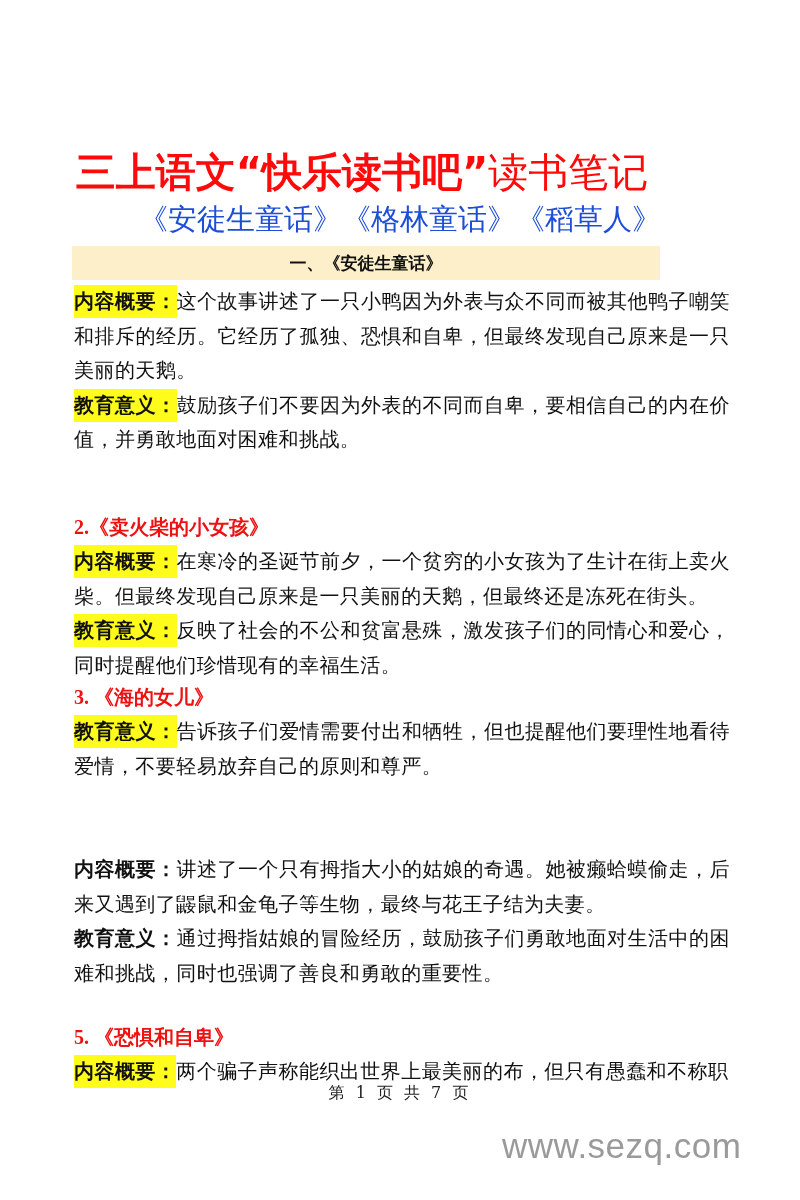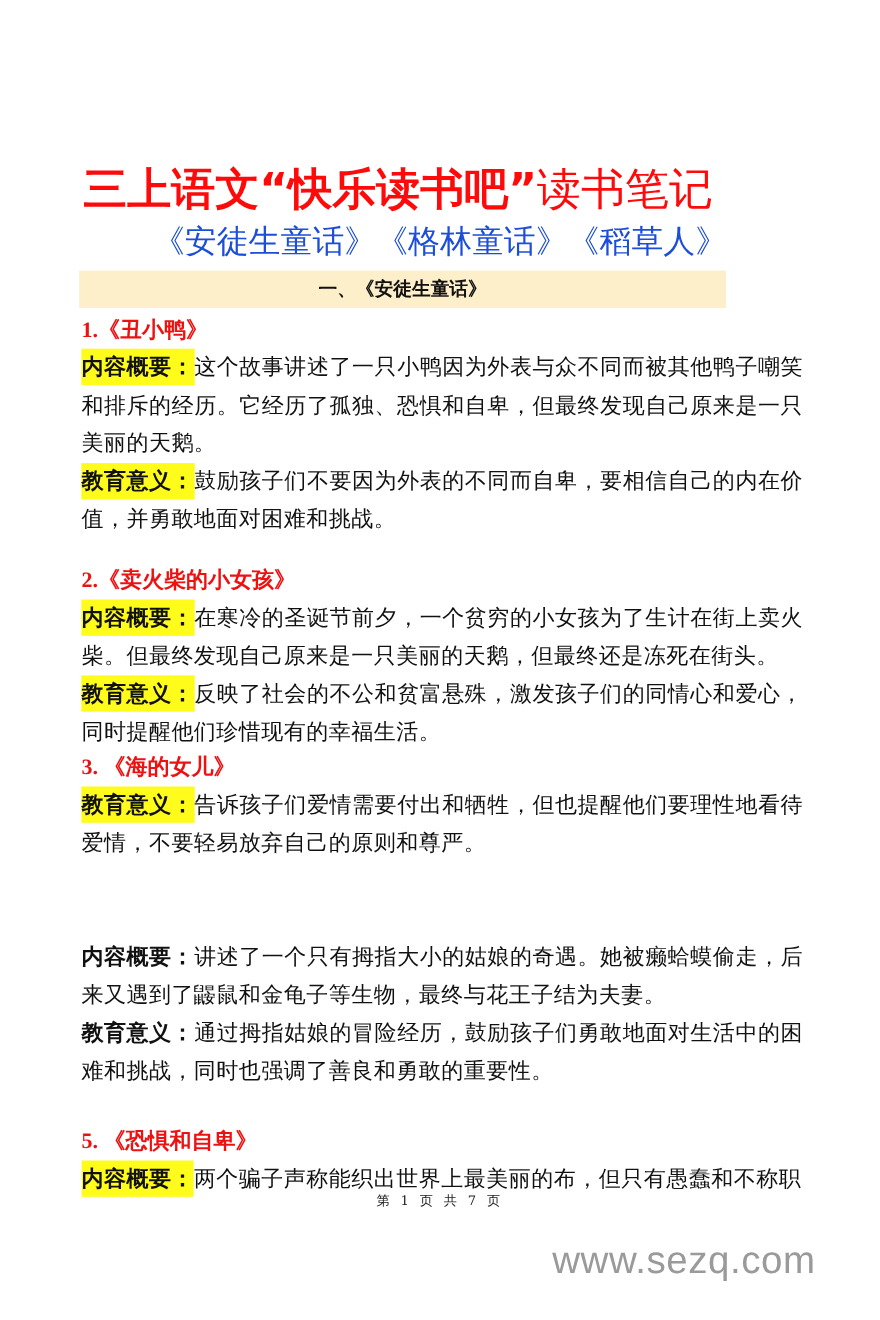--- a/index.html
+++ b/index.html
@@ -32,41 +32,40 @@
     color: #ee1111; font-weight: bold; font-size: 20px; line-height: 30px; height: 32px;
   }
   .story-title .num { font-family: "Liberation Serif", serif; font-weight: bold; }
   .para {
     line-height: 34.5px; text-align: justify; letter-spacing: 0.45px; margin: 0;
   }
   .label { font-weight: bold; }
   .label.hl { background: #fffb1a; padding: 4px 0 5px 0; }
   .page-num {
     position: absolute; left: 0; width: 800px; top: 1083px; text-align: center;
-    font-size: 12px; color: #222; letter-spacing: 3px;
+    font-size: 16px; color: #222; letter-spacing: 3px;
   }
   .watermark {
     position: absolute; left: 502px; top: 1126px;
     font-family: "Liberation Sans", "DejaVu Sans", sans-serif;
     font-size: 35px; color: #9a9a9a; letter-spacing: 0.5px; white-space: nowrap;
   }
 </style>
 </head>
 <body>
 
 <div class="page-title"><span>三上语文“快乐读书吧”</span><span class="light">读书笔记</span></div>
 
 <div class="page-subtitle">《安徒生童话》《格林童话》《稻草人》</div>
 
 <div class="section-band">一、《安徒生童话》</div>
 
 <div class="content">
 
   <div class="story" style="height:190px;">
-    <div class="story-title"><span class="num">1.</span><span>《丑小鸭》</span></div>
     <p class="para"><span class="label hl">内容概要：</span><span>这个故事讲述了一只小鸭因为外表与众不同而被其他鸭子嘲笑和排斥的经历。它经历了孤独、恐惧和自卑，但最终发现自己原来是一只美丽的天鹅。</span></p>
     <p class="para"><span class="label hl">教育意义：</span><span>鼓励孩子们不要因为外表的不同而自卑，要相信自己的内在价值，并勇敢地面对困难和挑战。</span></p>
   </div>
 
   <div class="story" style="height:170px; margin-top:38px;">
     <div class="story-title"><span class="num">2.</span><span>《卖火柴的小女孩》</span></div>
     <p class="para"><span class="label hl">内容概要：</span><span>在寒冷的圣诞节前夕，一个贫穷的小女孩为了生计在街上卖火柴。但最终发现自己原来是一只美丽的天鹅，但最终还是冻死在街头。</span></p>
     <p class="para"><span class="label hl">教育意义：</span><span>反映了社会的不公和贫富悬殊，激发孩子们的同情心和爱心，同时提醒他们珍惜现有的幸福生活。</span></p>
   </div>
 

